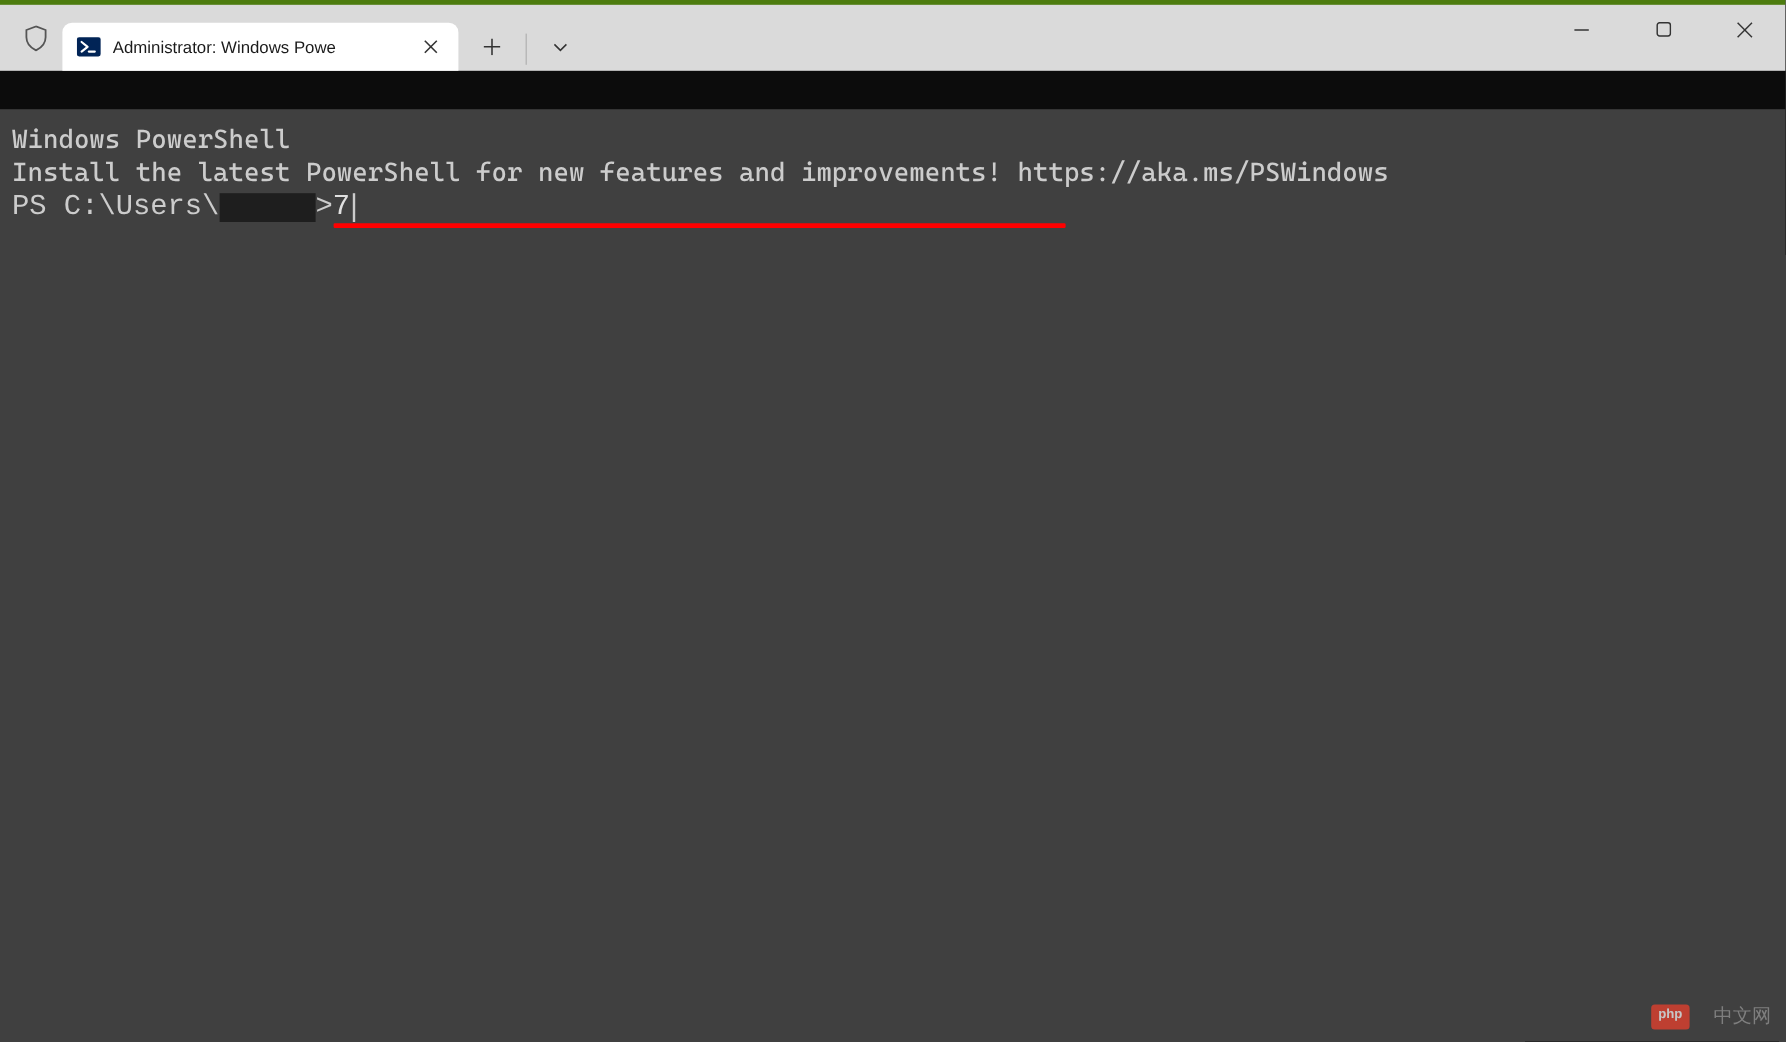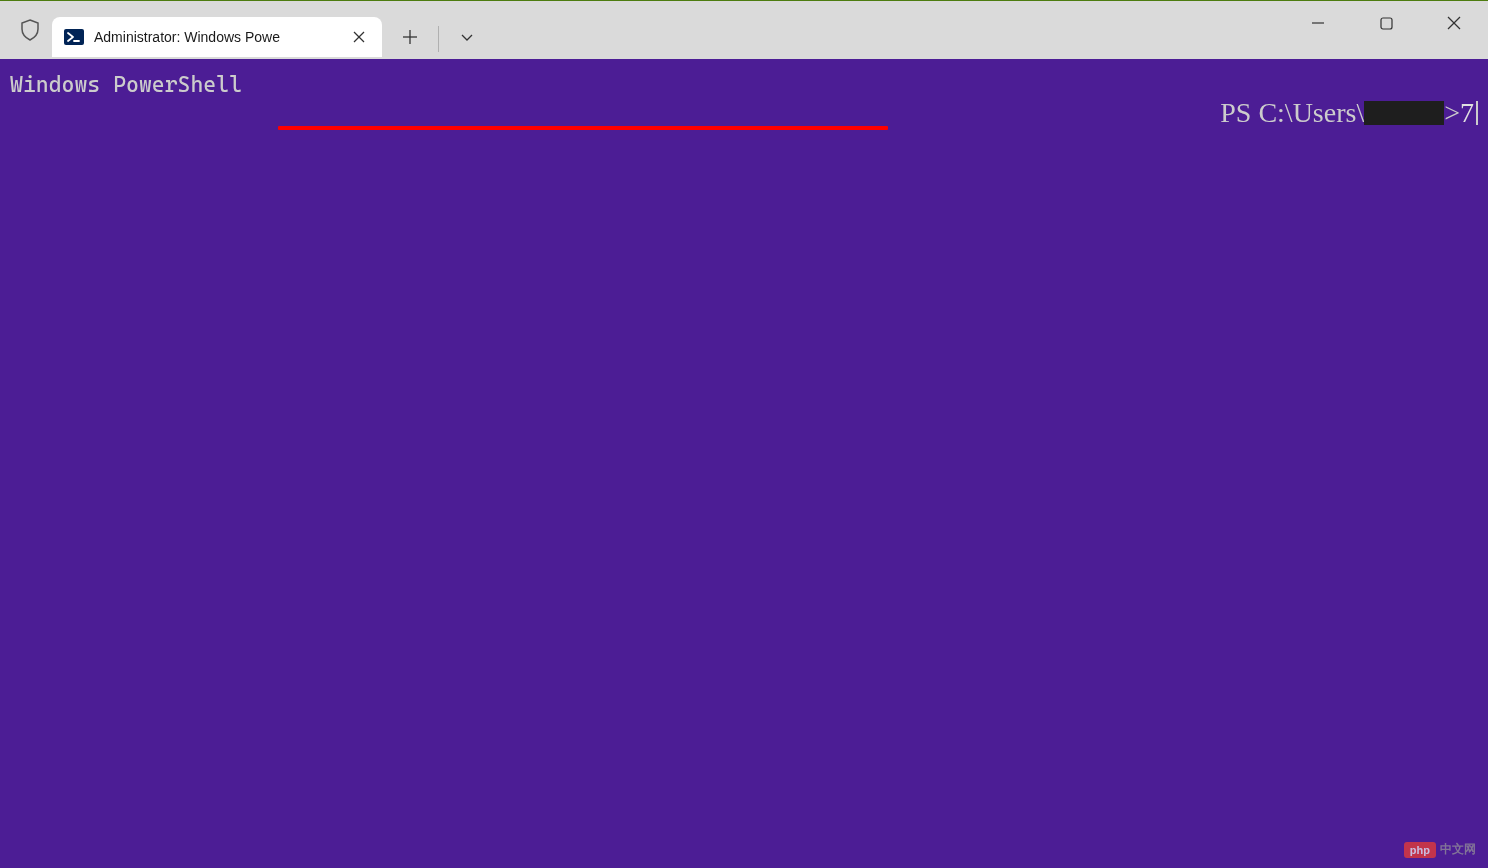--- a/index.html
+++ b/index.html
@@ -11,21 +11,21 @@
       overflow: hidden;
       display: flex;
       flex-direction: column;
     }
     .title-bar {
       height: 59px;
       background: #dadada;
       display: flex;
       align-items: center;
       padding-left: 8px;
-      border-top: 1px solid #4d7c0f;
+      border-top: 4px solid #4d7c0f;
     }
     .shield-icon-wrap {
       width: 44px;
       height: 48px;
       display: flex;
       align-items: center;
       justify-content: center;
     }
     .tab {
       background: #ffffff;
@@ -98,40 +98,40 @@
     .win-btn {
       width: 68px;
       height: 44px;
       display: flex;
       align-items: center;
       justify-content: center;
       color: #333;
     }
     .terminal-area {
       flex: 1;
-      background: #4c1d95;
+      background: #404040;
       padding: 12px 10px;
       position: relative;
+      margin-top: 32px;
     }
     .terminal-text {
       font-family: "Cascadia Mono", Consolas, monospace;
       font-size: 22px;
       line-height: 28px;
       color: #cccccc;
       white-space: pre;
     }
     .prompt-line {
       display: flex;
       align-items: center;
-      font-family: Liberation Serif, serif;
-      font-size: 28px;
+      font-family: Liberation Mono, monospace;
+      font-size: 24px;
       line-height: 28px;
       color: #cccccc;
       position: relative;
-      justify-content: flex-end;
     }
     .redacted {
       display: inline-block;
       width: 80px;
       height: 24px;
       background: #1e1e1e;
       vertical-align: middle;
       margin: 0 0 0 0;
     }
     .cmd-yellow { color: #f9f1a5; }
@@ -152,38 +152,36 @@
       border-radius: 1px;
       left: 268px;
       top: 27px;
       width: 610px;
     }
     .watermark {
       position: absolute;
       right: 12px;
       bottom: 10px;
       display: flex;
-      align-items: center;
-      gap: 4px;
+      gap: 20px;
       opacity: 0.7;
     }
     .wm-badge {
       background: #f43f2c;
       color: #fff;
       font-size: 11px;
       font-weight: bold;
       padding: 2px 6px;
       border-radius: 3px;
       font-family: Arial, sans-serif;
     }
     .wm-text {
       color: #999;
-      font-size: 12px;
+      font-size: 16px;
       font-family: "Microsoft YaHei", Arial, sans-serif;
-      font-weight: bold;
     }
   </style>
 </head>
 <body>
 
 <div class="title-bar">
   <div class="shield-icon-wrap">
     <svg width="20" height="22" viewBox="0 0 20 22">
       <path d="M10 1 L18 4 L18 10 C18 15 14 19 10 21 C6 19 2 15 2 10 L2 4 Z" fill="none" stroke="#555" stroke-width="1.5"></path>
     </svg>
@@ -239,20 +237,21 @@
         <line x1="1" y1="1" x2="13" y2="13" stroke="#333" stroke-width="1.2"></line>
         <line x1="13" y1="1" x2="1" y2="13" stroke="#333" stroke-width="1.2"></line>
       </svg>
     </div>
   </div>
 </div>
 
 <div class="terminal-area">
   <div class="terminal-text">Windows PowerShell</div>
   <div class="terminal-text"></div>
+  <div class="terminal-text">Install the latest PowerShell for new features and improvements! https://aka.ms/PSWindows</div>
   <div class="terminal-text"></div>
 
   <div class="prompt-line">
     <span>PS C:\Users\</span>
       <span class="redacted"></span>
       <span>&gt; </span>
       <span class="cmd-white">7</span>
       <span class="cursor"></span>
     <div class="red-underline"></div>
   </div>

